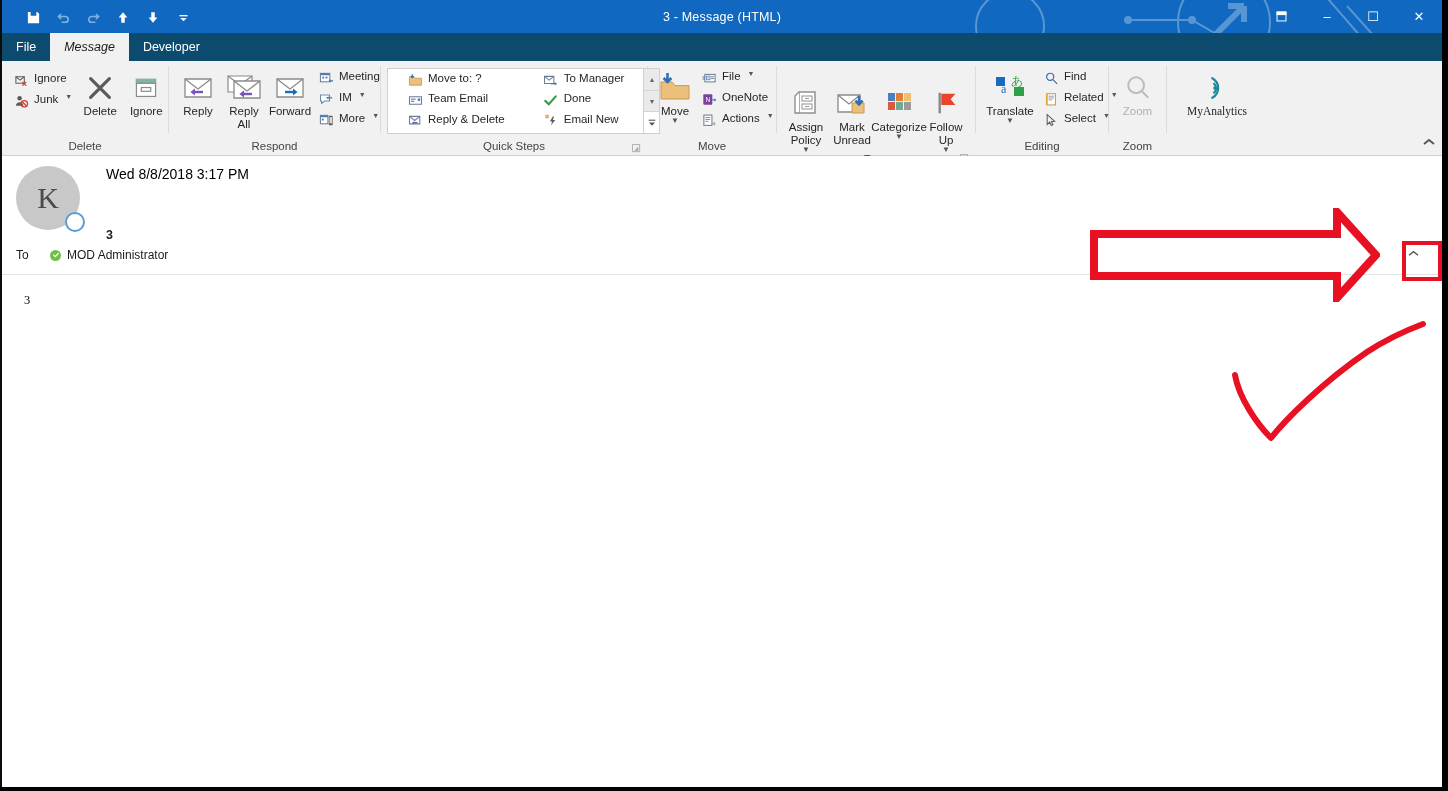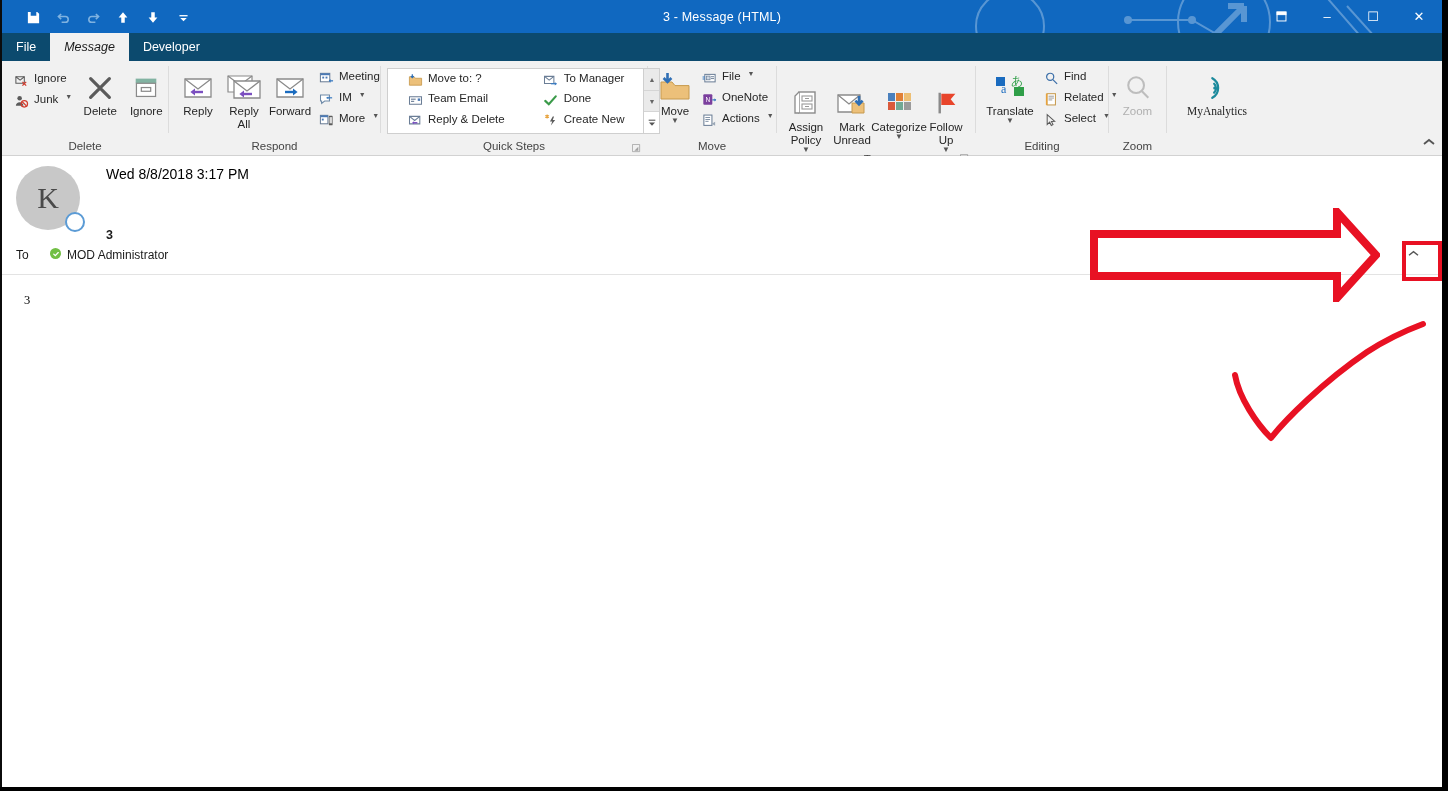--- a/index.html
+++ b/index.html
@@ -102,21 +102,21 @@
     display:flex; align-items:center; justify-content:center;
     font-size:30px; color:#4a4a4a; font-family:"Liberation Serif", serif;
   }
   .presence {
     position:absolute; right:-5px; bottom:-2px; width:20px; height:20px; border-radius:50%;
     background:#fff; border:2px solid #5b9bd5;
   }
   .hdr-right { padding-left:104px; }
   .sent-date { font-size:14px; color:#000000; padding-top:0px;}
   .subject { font-size:12.5px; color:#1b1b1b; font-weight:bold; margin-top:46px;}
-  .to-line { display:flex; gap:6px; margin-top:6px; padding-left:14px; font-size:12px; color:#1b1b1b;}
+  .to-line { display:flex; align-items:center; gap:6px; margin-top:6px; padding-left:14px; font-size:12px; color:#1b1b1b;}
   .to-label { width:28px; }
   .presence-dot { width:11px; height:11px; border-radius:50%; background:#71bf44; display:inline-flex; align-items:center; justify-content:center;}
   .hdr-rule { height:1px; background:#e3e3e3; margin-top:12px;}
   .collapse-hdr {
     position:absolute; right:14px; top:84px; width:30px; height:26px;
     display:flex; align-items:center; justify-content:center; color:#555; font-size:11px;
   }
 
   
   .msg-body { padding:18px 0 0 22px; font-size:12.5px; color:#000; font-family:"Liberation Serif", serif;}
@@ -401,21 +401,21 @@
                 </span>
                 <span>Done</span>
               </div>
               <div class="btn-sm">
                 <span class="si">
                   <svg width="15" height="15" viewBox="0 0 16 16">
                       <path d="M4.4 1.6v4.2M2.4 2.6l4 2.2M6.4 2.6l-4 2.2" stroke="#e8a33d" stroke-width="1.2"></path>
                       <path d="M10.4 3.6 7.4 9h2.4l-1.4 4.4L13 7.4h-2.6l1.4-3.8z" fill="#5b5b5b"></path>
                     </svg>
                 </span>
-                <span>Create New</span>
+                <span>Email New</span>
               </div>
             </div>
           </div>
           <div class="qs-scroll">
             <div>▲</div>
             <div>▼</div>
             <div>
               <svg width="10" height="10" viewBox="0 0 12 12">
                   <rect x="2" y="2" width="8" height="1.3" fill="#555"></rect>
                   <path d="M2.4 5.4h7.2L6 9.4z" fill="#555"></path>

